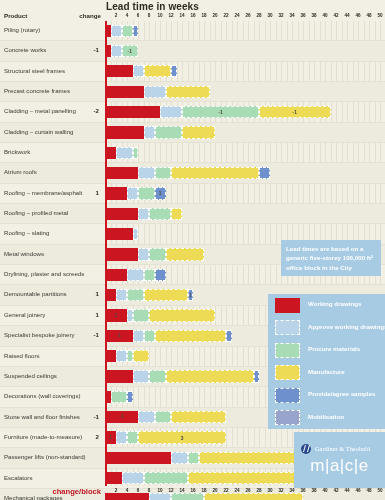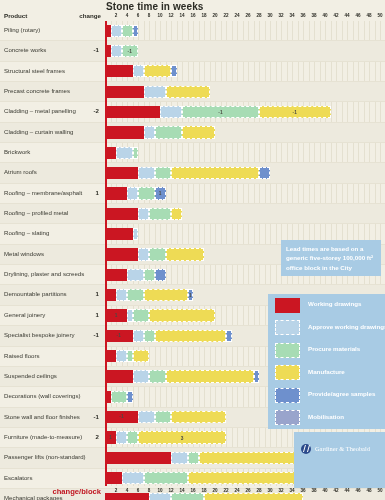--- a/index.html
+++ b/index.html
@@ -122,21 +122,21 @@
   }
   .mace{
     position:absolute;left:0;right:0;top:24px;text-align:center;
     font-size:17px;color:#ffffff;letter-spacing:.5px;
     font-family:"Liberation Sans",sans-serif;
   }
 </style>
 </head>
 <body>
 
-<div class="hdr-title">Stone time in weeks</div>
+<div class="hdr-title">Lead time in weeks</div>
 <div class="hdr-product">Product</div>
 <div class="hdr-change">change</div>
 
 <div class="axis axis-top" id="axis-top">
     <div class="tick" style="left: 116px;">2</div>
     <div class="tick" style="left: 127px;">4</div>
     <div class="tick" style="left: 138px;">6</div>
     <div class="tick" style="left: 149px;">8</div>
     <div class="tick" style="left: 160px;">10</div>
     <div class="tick" style="left: 171px;">12</div>
@@ -365,20 +365,21 @@
     <div class="lgrow">
       <div class="lgsw s-mo"></div>
       <div class="lgtx">Mobilisation</div>
     </div>
   </div>
 
 <div class="brand">
   <div class="gt-row">
     <span class="gt-logo"></span><span class="gt-txt">Gardiner &amp; Theobald</span>
   </div>
+  <div class="mace">m|a|c|e</div>
 </div>
 
 <div class="axis axis-bot" id="axis-bot">
     <div class="tick" style="left: 116px;">2</div>
     <div class="tick" style="left: 127px;">4</div>
     <div class="tick" style="left: 138px;">6</div>
     <div class="tick" style="left: 149px;">8</div>
     <div class="tick" style="left: 160px;">10</div>
     <div class="tick" style="left: 171px;">12</div>
     <div class="tick" style="left: 182px;">14</div>

